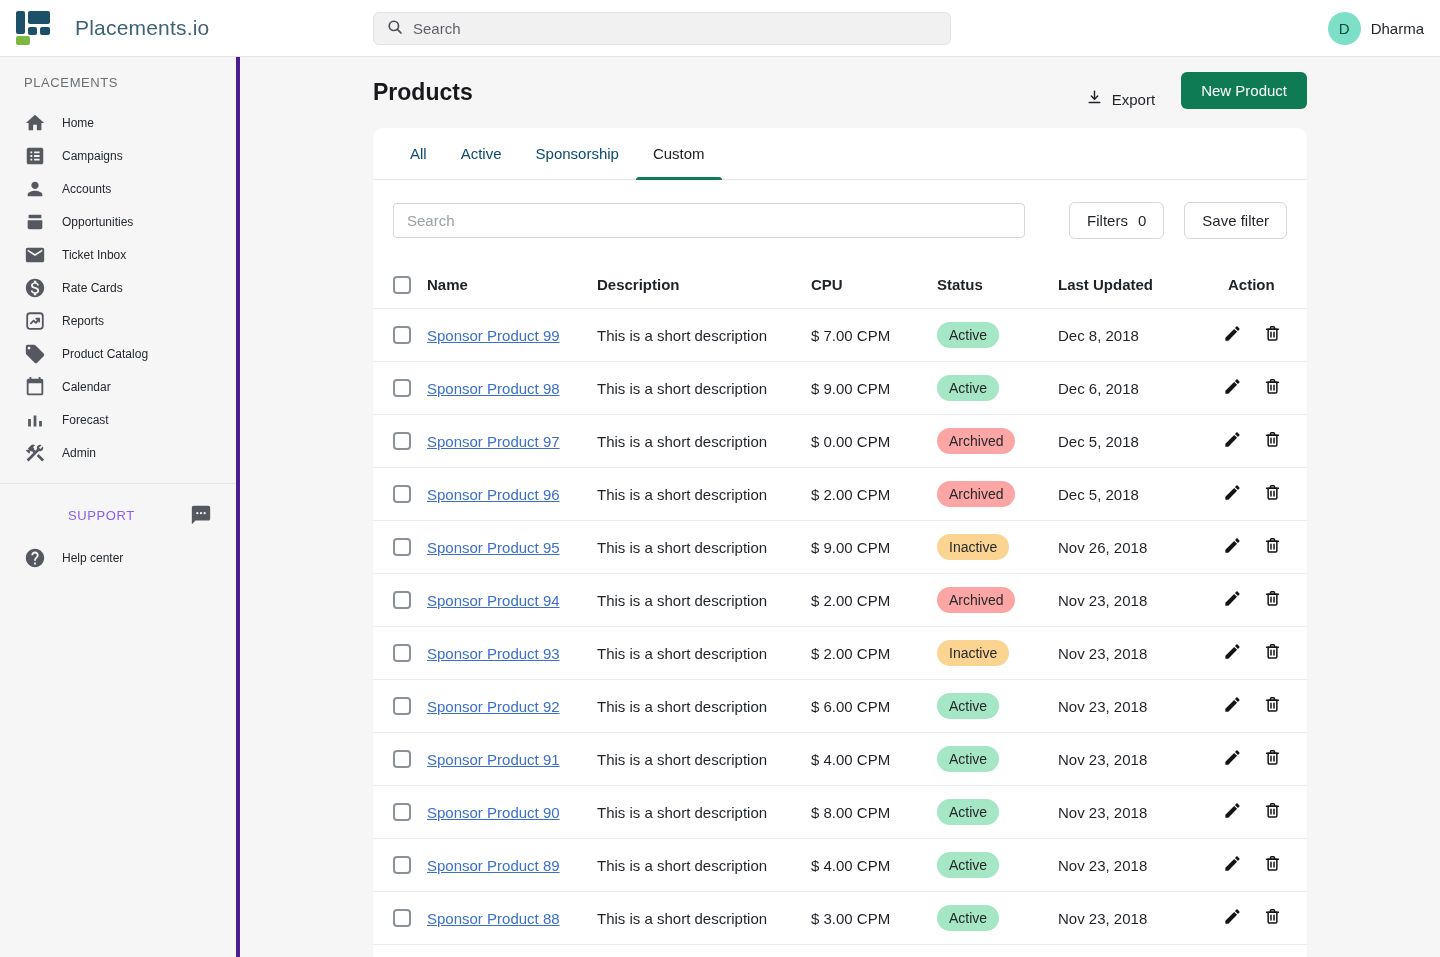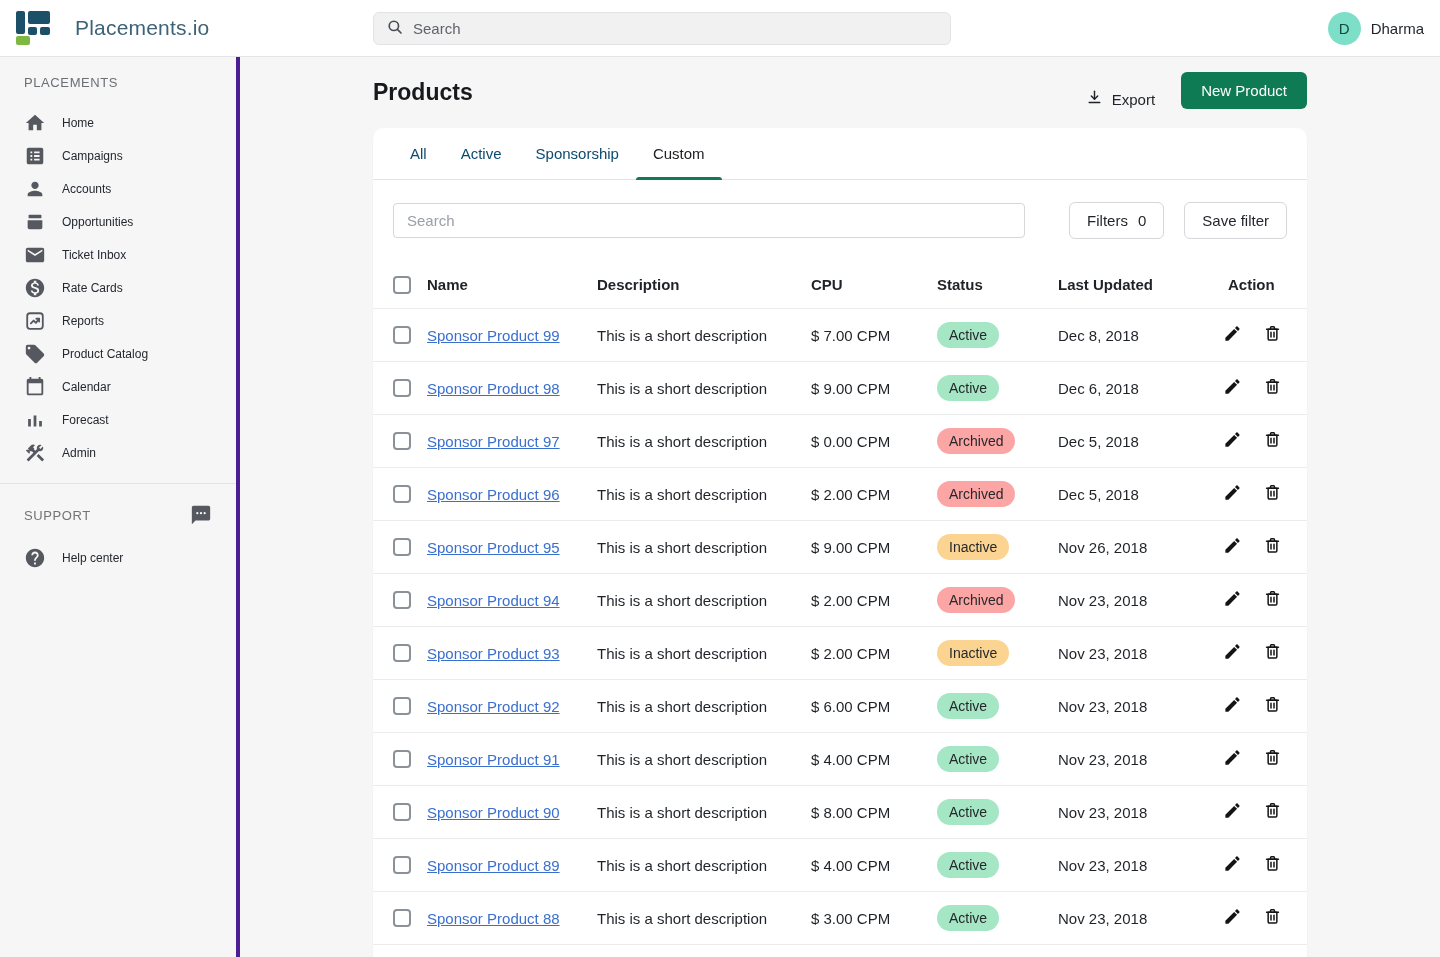--- a/index.html
+++ b/index.html
@@ -39,21 +39,21 @@
   .sidebar { width:240px; flex:0 0 240px; border-right:4px solid #4c1d95; padding-top:18px; }
   .side-section { padding:0 24px; font-size:13px; letter-spacing:0.6px; color:#6b7075;
                   font-weight:500; margin-bottom:16px; }
   .side-item { height:33px; display:flex; align-items:center; gap:16px; padding:0 24px;
                font-size:12px; font-weight:500; color:#24292e; cursor:pointer; }
   .side-item .icn { width:22px; height:22px; color:#55585e; display:flex; align-items:center; justify-content:center; }
   .side-item .icn svg { width:22px; height:22px; }
   .side-divider { border-top:1px solid #e4e4e7; margin:14px 0 0 0; }
   .support-head { display:flex; align-items:center; justify-content:space-between;
                   padding:0 24px; margin-top:20px; }
-  .support-label { font-size:13px; letter-spacing:0.6px; color:#737373; font-weight:500; }
+  .support-label { font-size:13px; letter-spacing:0.6px; color:#8b5cf6; font-weight:500;margin-left:44px; }
   .chat-btn { width:22px; height:22px; color:#55585e; cursor:pointer; }
   .help-item { margin-top:15px; }
 
   
   .main { flex:1; position:relative; }
   .page-title { position:absolute; left:133px; top:22px; font-size:23px; font-weight:700; color:#17191c; }
   .head-actions { position:absolute; right:133px; top:15px; display:flex; align-items:flex-end; gap:26px; }
   .export-btn { display:flex; align-items:center; gap:9px; font-size:15px; color:#1f2328; cursor:pointer; background:none; border:none; font-family:"Liberation Sans", sans-serif; }
   .new-product-btn { background:#0E7B55; color:#ffffff; border:none; border-radius:6px; height:37px;
                      padding:0 20px; font-size:15px; font-weight:500; cursor:pointer;

